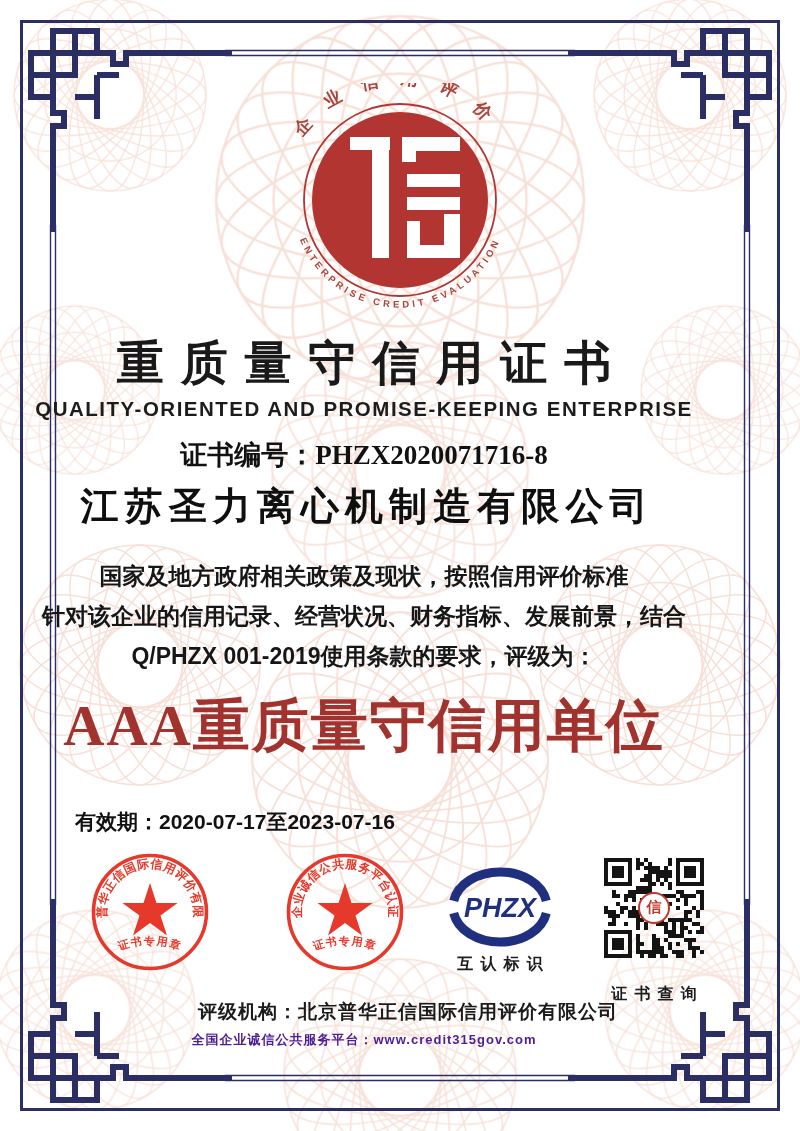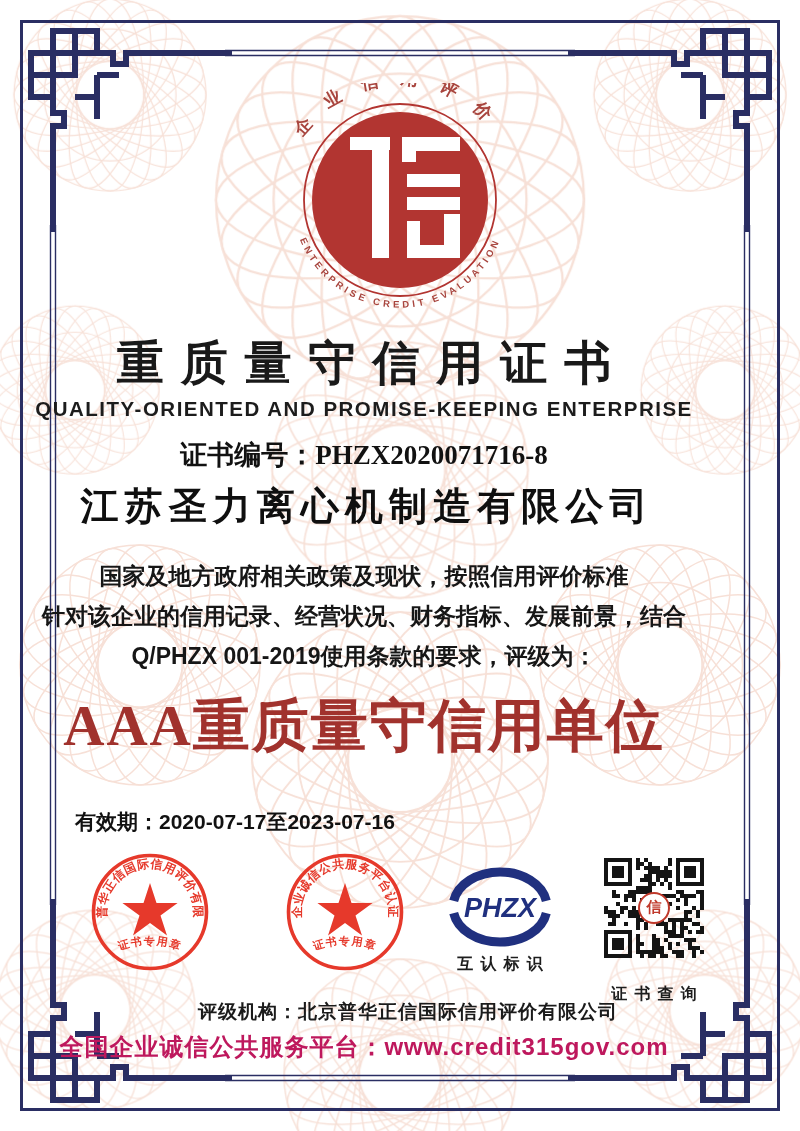--- a/index.html
+++ b/index.html
@@ -21,21 +21,21 @@
   #phzx-logo{left:443px;top:864px;width:114px;height:86px;}
   #phzx-caption{left:443px;top:954px;width:114px;text-align:center;font-size:16px;font-weight:700;
                 color:#1d1d1d;letter-spacing:0.45em;text-indent:0.45em;}
   #qr-block{left:602px;top:856px;width:104px;height:104px;}
   #qr-stamp{position:absolute;left:36px;top:36px;width:32px;height:32px;border-radius:50%;
             background:#fff;border:2px solid #c0392b;box-sizing:border-box;text-align:center;
             line-height:27px;font-size:15px;font-weight:700;color:#c0392b;font-family:"Liberation Serif",serif;}
   #qr-caption{left:597px;top:984px;width:114px;text-align:center;font-size:16px;font-weight:700;
               color:#1d1d1d;letter-spacing:0.45em;text-indent:0.45em;}
   #footer-line1{top:999px;font-size:19px;font-weight:700;color:#1b1b1b;letter-spacing:1px;padding-left:44px;}
-  #footer-line2{top:1031px;font-size:24px;font-weight:700;color:#be185d;letter-spacing:1px;}
+  #footer-line2{top:1031px;font-size:13px;font-weight:700;color:#4c1d95;letter-spacing:1px;}
 </style>
 </head>
 <body>
 
 <svg id="bg-pattern" viewBox="0 0 800 1131">
   <defs>
     <g id="rosette" fill="none" stroke="#f0c7b6" stroke-width="1">
       <ellipse rx="80" ry="28"></ellipse>
         <ellipse rx="80" ry="28" transform="rotate(15)"></ellipse>
       <ellipse rx="80" ry="28" transform="rotate(30)"></ellipse>

